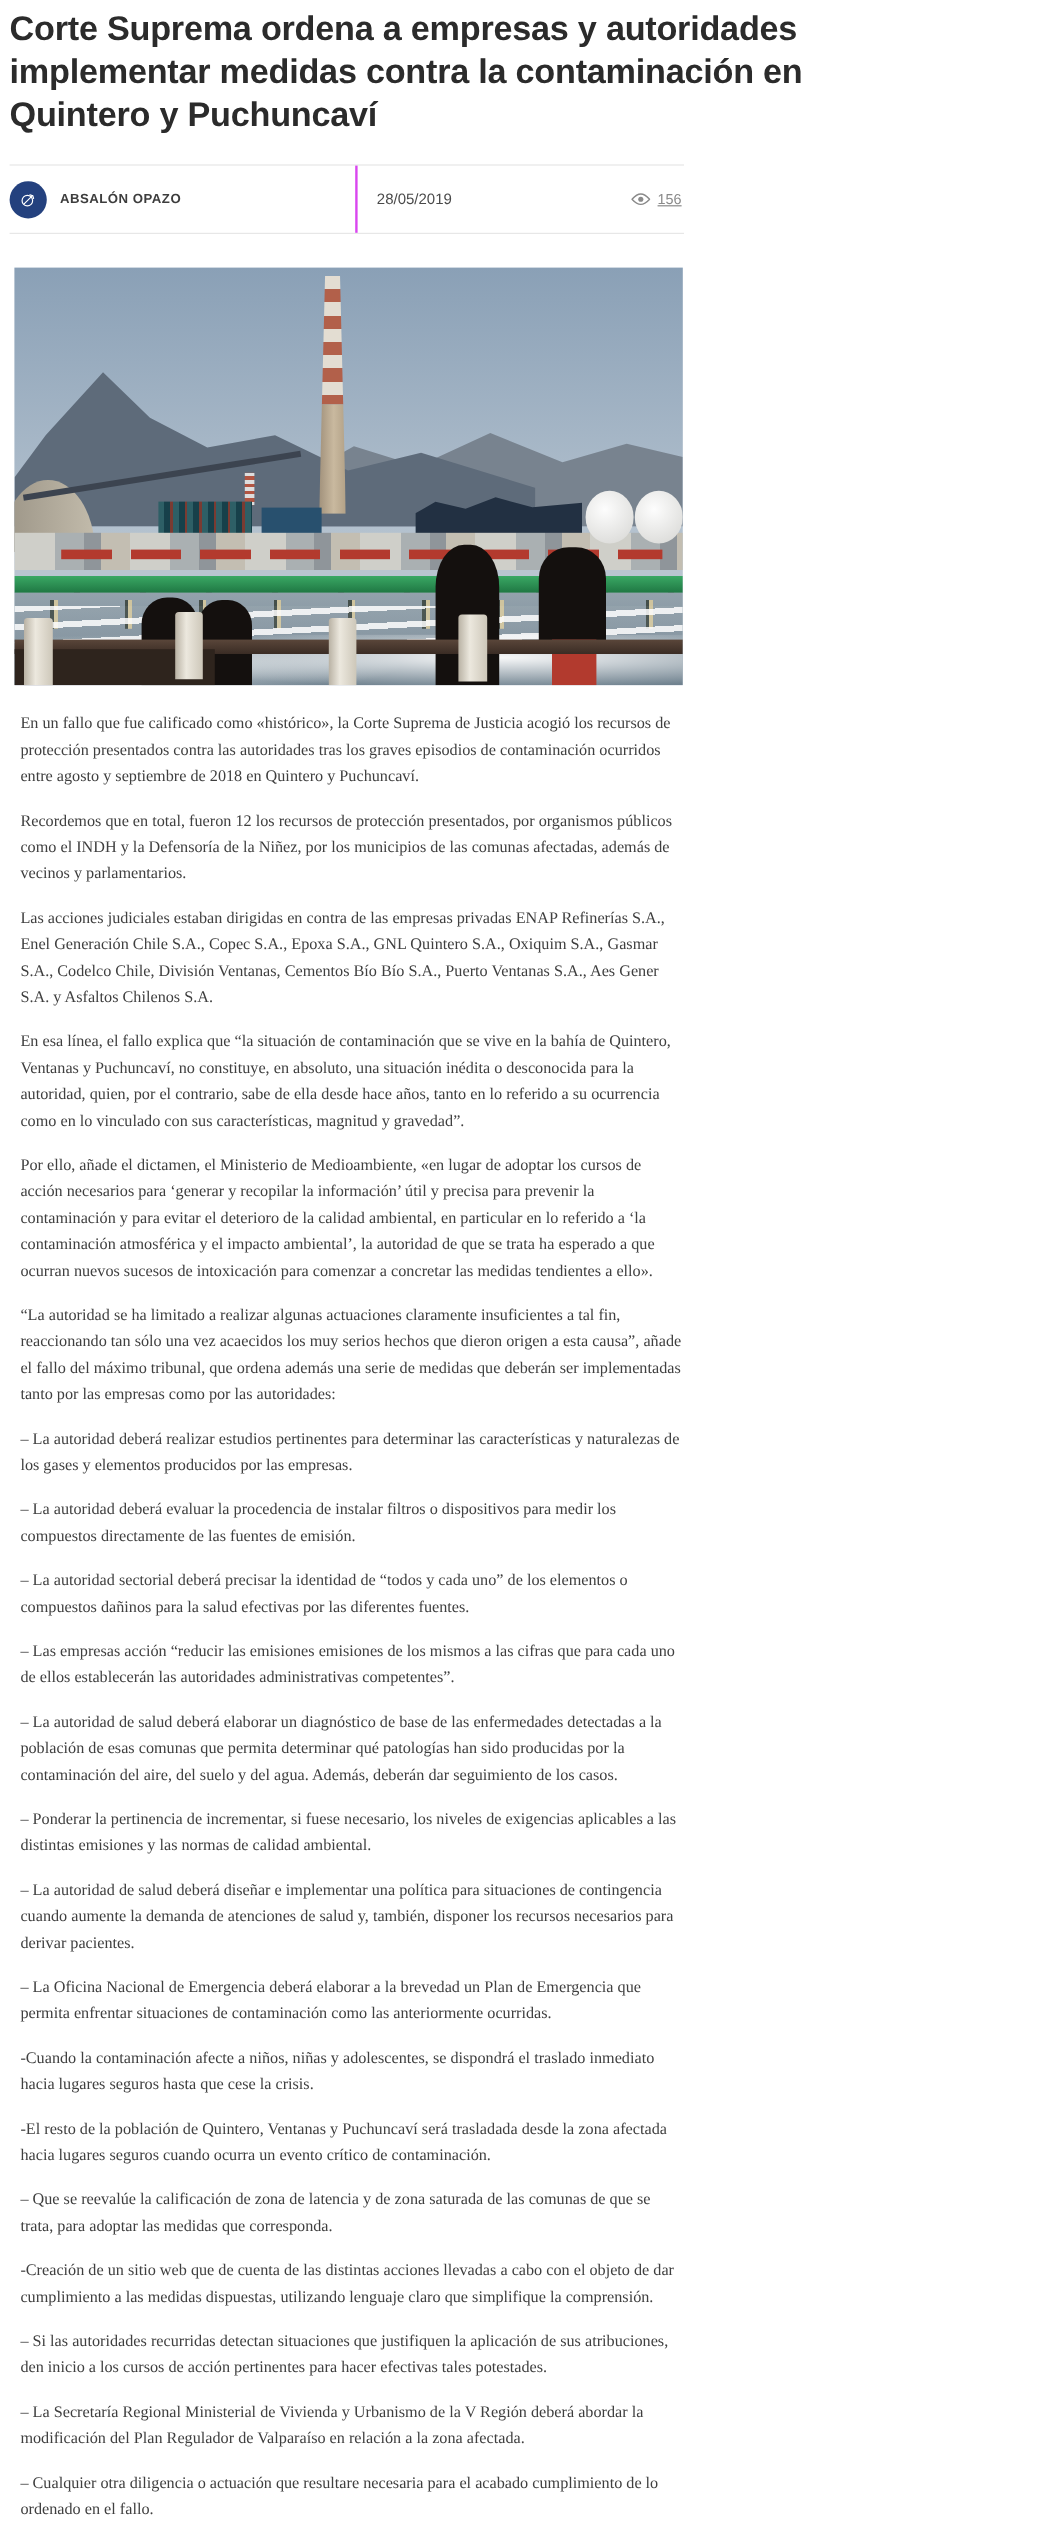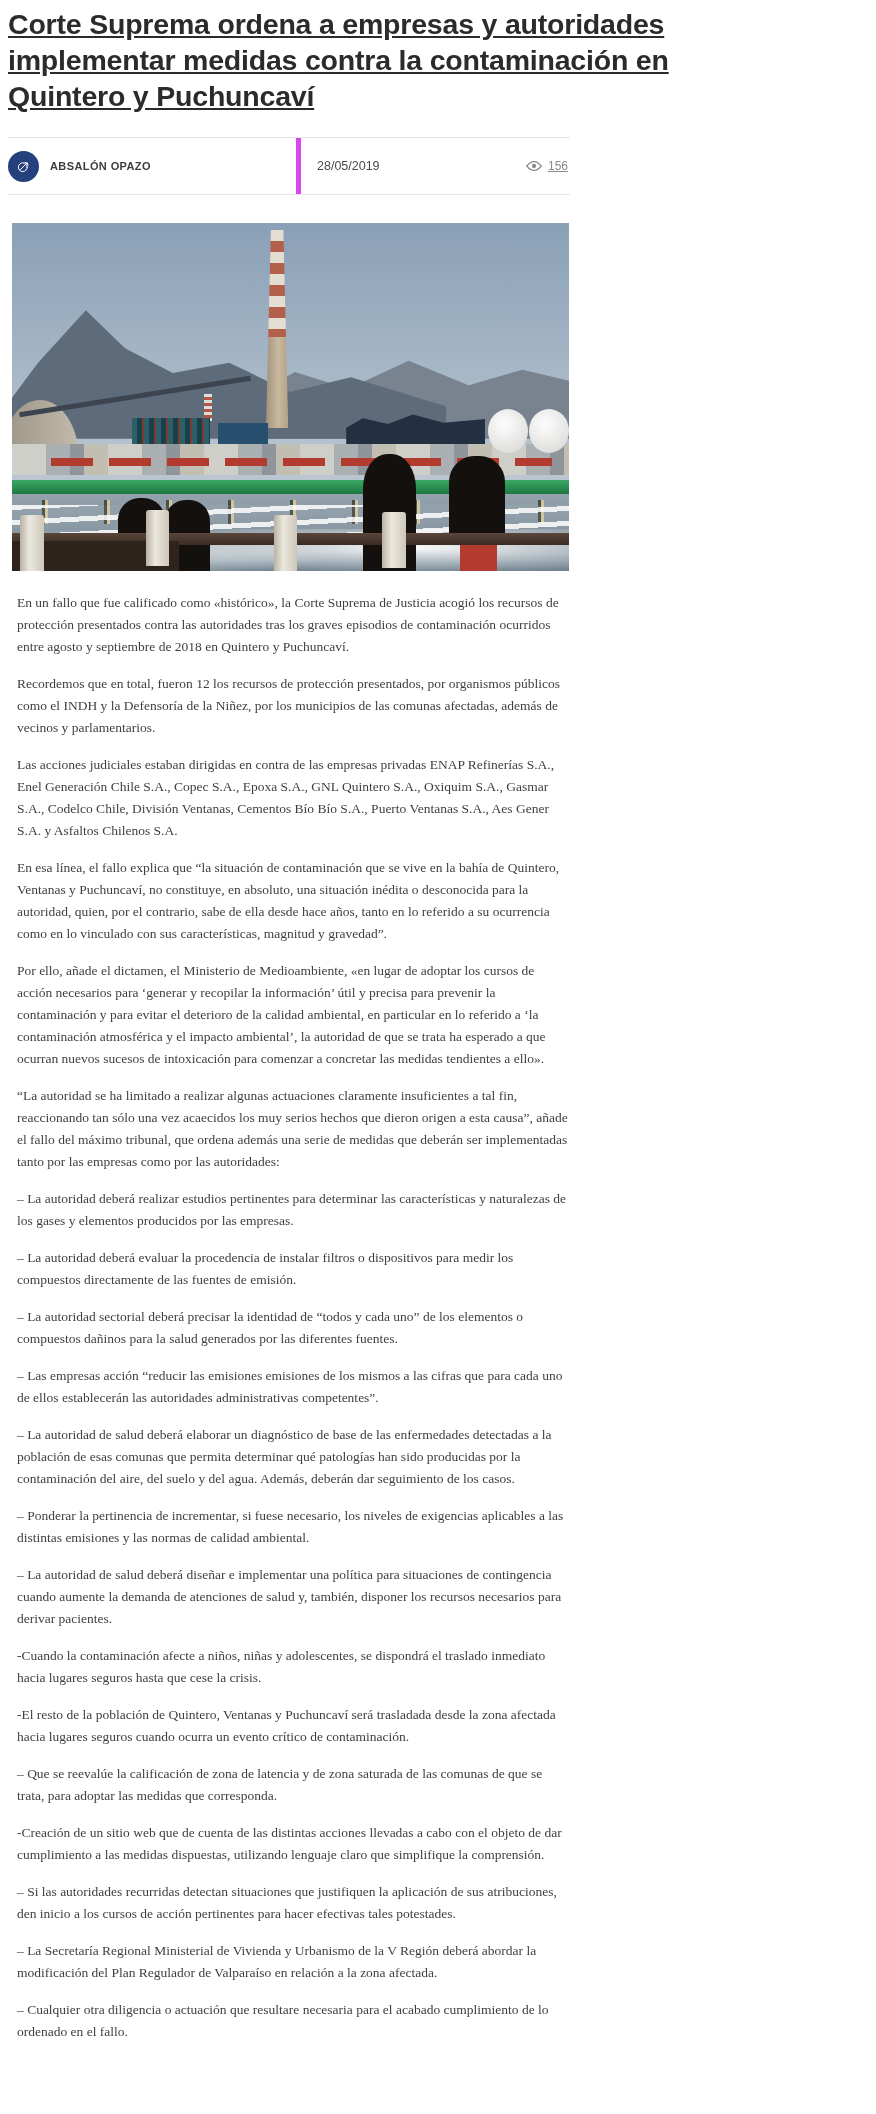--- a/index.html
+++ b/index.html
@@ -1,30 +1,30 @@
 <!DOCTYPE html>
 <html><head>
 <meta charset="utf-8">
 <style>
   html,body{margin:0;padding:0;background:#ffffff;}
   body{width:876px;height:2114px;overflow:hidden;font-family:"Liberation Sans",sans-serif;}
   .page{width:660px;margin:0;padding:6px 0 0 8px;}
 
   
   .headline{margin:0;color:#2b2b2b;font-size:28.5px;line-height:36px;font-weight:700;letter-spacing:-0.2px;width:680px;}
-  .headline span{display:block;text-decoration:underline;}
+  .headline span{display:block;}
 
   
   .rule{border:none;border-top:1px solid #e7e7e7;margin:0;width:562px;}
   .rule-top{margin-top:23px;}
   .byline{width:562px;height:56px;display:flex;align-items:stretch;}
   .byline-left{flex:0 0 288px;display:flex;align-items:center;gap:11px;}
   .avatar{width:31px;height:31px;border-radius:50%;background:#24417e;display:flex;align-items:center;justify-content:center;flex:none;}
   .author{font-size:11px;font-weight:700;letter-spacing:.4px;color:#3d3d3d;}
-  .byline-date{flex:1;display:flex;align-items:center;border-left:5px solid #d946ef;padding-left:16px;font-size:12.5px;color:#4a4a4a;}
+  .byline-date{flex:1;display:flex;align-items:center;border-left:2px solid #d946ef;padding-left:16px;font-size:12.5px;color:#4a4a4a;}
   .byline-views{display:flex;align-items:center;gap:6px;color:#8a8a8a;font-size:12px;padding-right:2px;text-decoration:underline;}
 
   
   .photo{position:relative;width:557px;height:348px;margin:28px 0 0 4px;overflow:hidden;background:linear-gradient(#8aa0b6,#b3c1ce 62%,#b9c5d0 70%);}
   .photo div{position:absolute;}
   .mtn-far{left:40%;top:30%;width:60%;height:32%;background:#78838f;clip-path:polygon(0 70%,18% 40%,34% 55%,52% 30%,70% 52%,86% 38%,100% 48%,100% 100%,0 100%);}
   .mtn-near{left:0;top:20%;width:78%;height:42%;background:#5e6b7a;clip-path:polygon(0 72%,6% 48%,17% 12%,26% 38%,37% 55%,50% 48%,64% 68%,78% 58%,100% 78%,100% 100%,0 100%);}
   .chimney{left:45.6%;top:2%;width:4%;height:57%;clip-path:polygon(22% 0,78% 0,100% 100%,0 100%);}
   .chimney-stripes{left:0;top:0;width:100%;height:54%;background:repeating-linear-gradient(180deg,#e3ddd2 0 11px,#b2604a 11px 22px);}
   .chimney-body{left:0;top:54%;width:100%;height:46%;background:linear-gradient(90deg,#a2927c,#c9b99f 55%,#b3a288);}
@@ -139,25 +139,26 @@
 
   <div class="article-body">
       <p class="para">En un fallo que fue calificado como «histórico», la Corte Suprema de Justicia acogió los recursos de protección presentados contra las autoridades tras los graves episodios de contaminación ocurridos entre agosto y septiembre de 2018 en Quintero y Puchuncaví.</p>
       <p class="para">Recordemos que en total, fueron 12 los recursos de protección presentados, por organismos públicos como el INDH y la Defensoría de la Niñez, por los municipios de las comunas afectadas, además de vecinos y parlamentarios.</p>
       <p class="para">Las acciones judiciales estaban dirigidas en contra de las empresas privadas ENAP Refinerías S.A., Enel Generación Chile S.A., Copec S.A., Epoxa S.A., GNL Quintero S.A., Oxiquim S.A., Gasmar S.A., Codelco Chile, División Ventanas, Cementos Bío Bío S.A., Puerto Ventanas S.A., Aes Gener S.A. y Asfaltos Chilenos S.A.</p>
       <p class="para">En esa línea, el fallo explica que “la situación de contaminación que se vive en la bahía de Quintero, Ventanas y Puchuncaví, no constituye, en absoluto, una situación inédita o desconocida para la autoridad, quien, por el contrario, sabe de ella desde hace años, tanto en lo referido a su ocurrencia como en lo vinculado con sus características, magnitud y gravedad”.</p>
       <p class="para">Por ello, añade el dictamen, el Ministerio de Medioambiente, «en lugar de adoptar los cursos de acción necesarios para ‘generar y recopilar la información’ útil y precisa para prevenir la contaminación y para evitar el deterioro de la calidad ambiental, en particular en lo referido a ‘la contaminación atmosférica y el impacto ambiental’, la autoridad de que se trata ha esperado a que ocurran nuevos sucesos de intoxicación para comenzar a concretar las medidas tendientes a ello».</p>
       <p class="para">“La autoridad se ha limitado a realizar algunas actuaciones claramente insuficientes a tal fin, reaccionando tan sólo una vez acaecidos los muy serios hechos que dieron origen a esta causa”, añade el fallo del máximo tribunal, que ordena además una serie de medidas que deberán ser implementadas tanto por las empresas como por las autoridades:</p>
       <p class="para">– La autoridad deberá realizar estudios pertinentes para determinar las características y naturalezas de los gases y elementos producidos por las empresas.</p>
       <p class="para">– La autoridad deberá evaluar la procedencia de instalar filtros o dispositivos para medir los compuestos directamente de las fuentes de emisión.</p>
-      <p class="para">– La autoridad sectorial deberá precisar la identidad de “todos y cada uno” de los elementos o compuestos dañinos para la salud generados por las diferentes fuentes.</p>
+      <p class="para">– La autoridad sectorial deberá precisar la identidad de “todos y cada uno” de los elementos o compuestos dañinos para la salud efectivas por las diferentes fuentes.</p>
       <p class="para">– Las empresas acción “reducir las emisiones emisiones de los mismos a las cifras que para cada uno de ellos establecerán las autoridades administrativas competentes”.</p>
       <p class="para">– La autoridad de salud deberá elaborar un diagnóstico de base de las enfermedades detectadas a la población de esas comunas que permita determinar qué patologías han sido producidas por la contaminación del aire, del suelo y del agua. Además, deberán dar seguimiento de los casos.</p>
       <p class="para">– Ponderar la pertinencia de incrementar, si fuese necesario, los niveles de exigencias aplicables a las distintas emisiones y las normas de calidad ambiental.</p>
       <p class="para">– La autoridad de salud deberá diseñar e implementar una política para situaciones de contingencia cuando aumente la demanda de atenciones de salud y, también, disponer los recursos necesarios para derivar pacientes.</p>
+      <p class="para">– La Oficina Nacional de Emergencia deberá elaborar a la brevedad un Plan de Emergencia que permita enfrentar situaciones de contaminación como las anteriormente ocurridas.</p>
       <p class="para">-Cuando la contaminación afecte a niños, niñas y adolescentes, se dispondrá el traslado inmediato hacia lugares seguros hasta que cese la crisis.</p>
       <p class="para">-El resto de la población de Quintero, Ventanas y Puchuncaví será trasladada desde la zona afectada hacia lugares seguros cuando ocurra un evento crítico de contaminación.</p>
       <p class="para">– Que se reevalúe la calificación de zona de latencia y de zona saturada de las comunas de que se trata, para adoptar las medidas que corresponda.</p>
       <p class="para">-Creación de un sitio web que de cuenta de las distintas acciones llevadas a cabo con el objeto de dar cumplimiento a las medidas dispuestas, utilizando lenguaje claro que simplifique la comprensión.</p>
       <p class="para">– Si las autoridades recurridas detectan situaciones que justifiquen la aplicación de sus atribuciones, den inicio a los cursos de acción pertinentes para hacer efectivas tales potestades.</p>
       <p class="para">– La Secretaría Regional Ministerial de Vivienda y Urbanismo de la V Región deberá abordar la modificación del Plan Regulador de Valparaíso en relación a la zona afectada.</p>
       <p class="para">– Cualquier otra diligencia o actuación que resultare necesaria para el acabado cumplimiento de lo ordenado en el fallo.</p>
     </div>
 
 </div>

